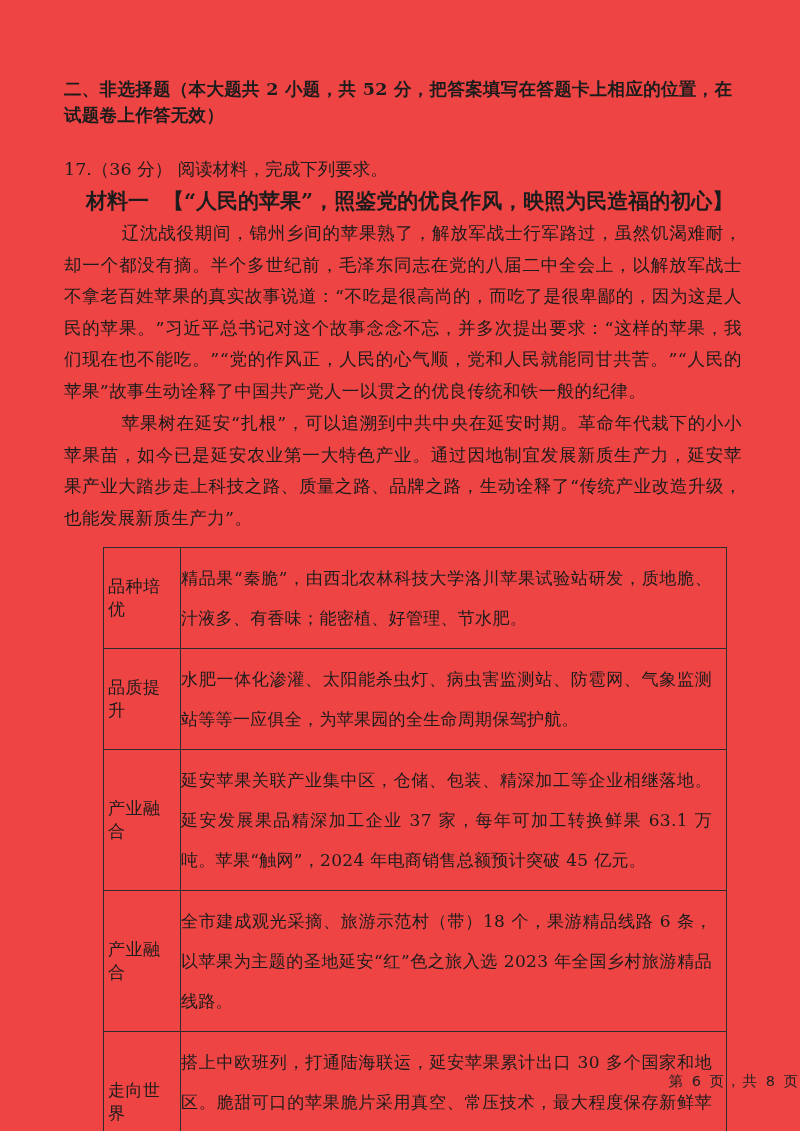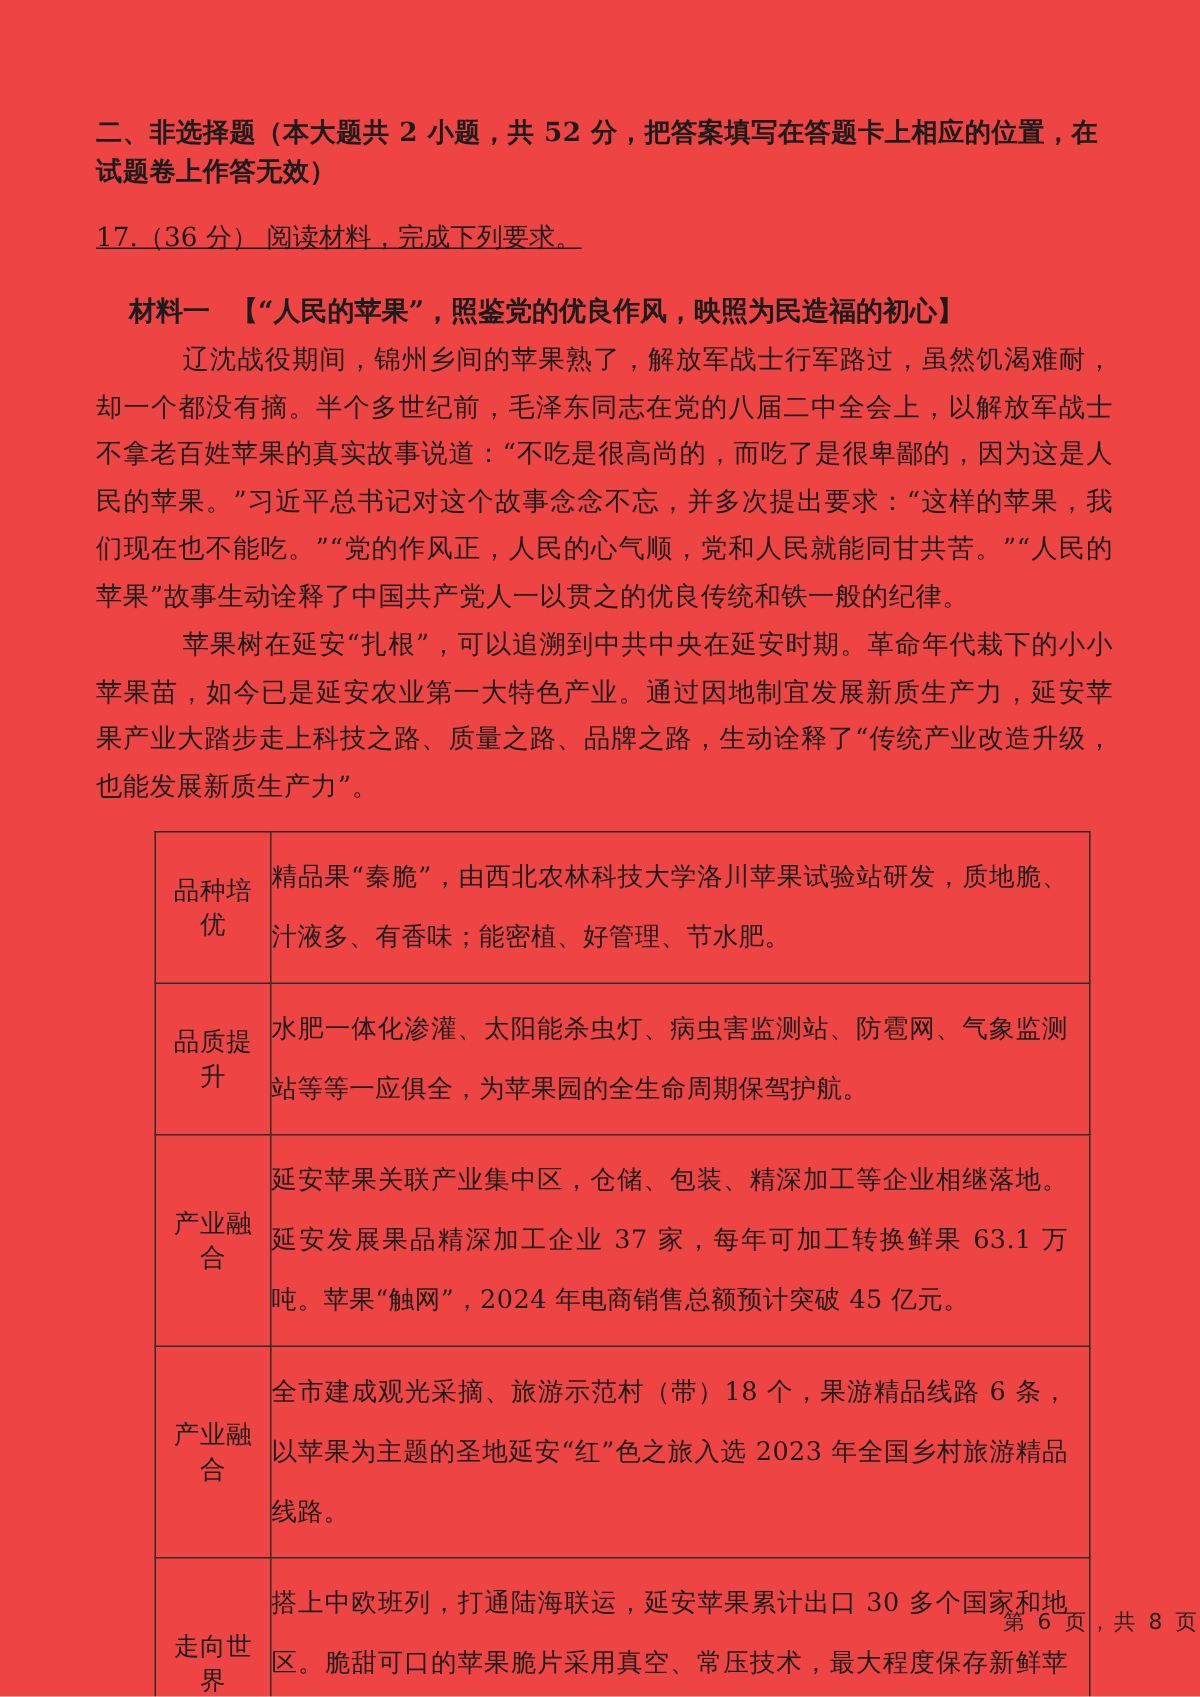--- a/index.html
+++ b/index.html
@@ -21,38 +21,37 @@
     top: 76px;
   }
   .section-heading {
     font-size: 17.5px;
     font-weight: bold;
     line-height: 26px;
     letter-spacing: 0.3px;
   }
   .question-line {
     font-size: 17.5px;
-    margin-top: 18px;
+    margin-top: 28px;
     line-height: 26px;
-    text-decoration: underline;
   }
   .para {
     font-size: 17.5px;
     line-height: 31.5px;
     text-align: justify;
     letter-spacing: 0.4px;
   }
   .intro-para {
     margin-top: 6px;
     text-indent: 3.3em;
   }
   .material-header {
-    margin-top: 20px;
+    margin-top: 3px;
     padding-left: 22px;
-    font-size: 18px;
+    font-size: 21px;
     line-height: 32px;
     font-weight: bold;
   }
   .material-header .material-title { margin-left: 14px; }
   .material-body {
     text-indent: 3.3em;
     margin-top: 1px;
   }
   .apple-table {
     margin-top: 13px;
@@ -61,21 +60,21 @@
     border-collapse: collapse;
     table-layout: fixed;
   }
   .apple-table td {
     border: 1.6px solid #2c2c2c;
     vertical-align: middle;
     font-size: 17px;
   }
   .apple-table .label-cell {
     width: 77px;
-    text-align: center;
+    text-align: left;
     padding: 6px 4px;
     letter-spacing: 0.5px;
   }
   .apple-table .text-cell {
     padding: 10px 14px 10px 0;
     line-height: 40px;
     text-align: justify;
     letter-spacing: 0.3px;
   }
   .footer {

